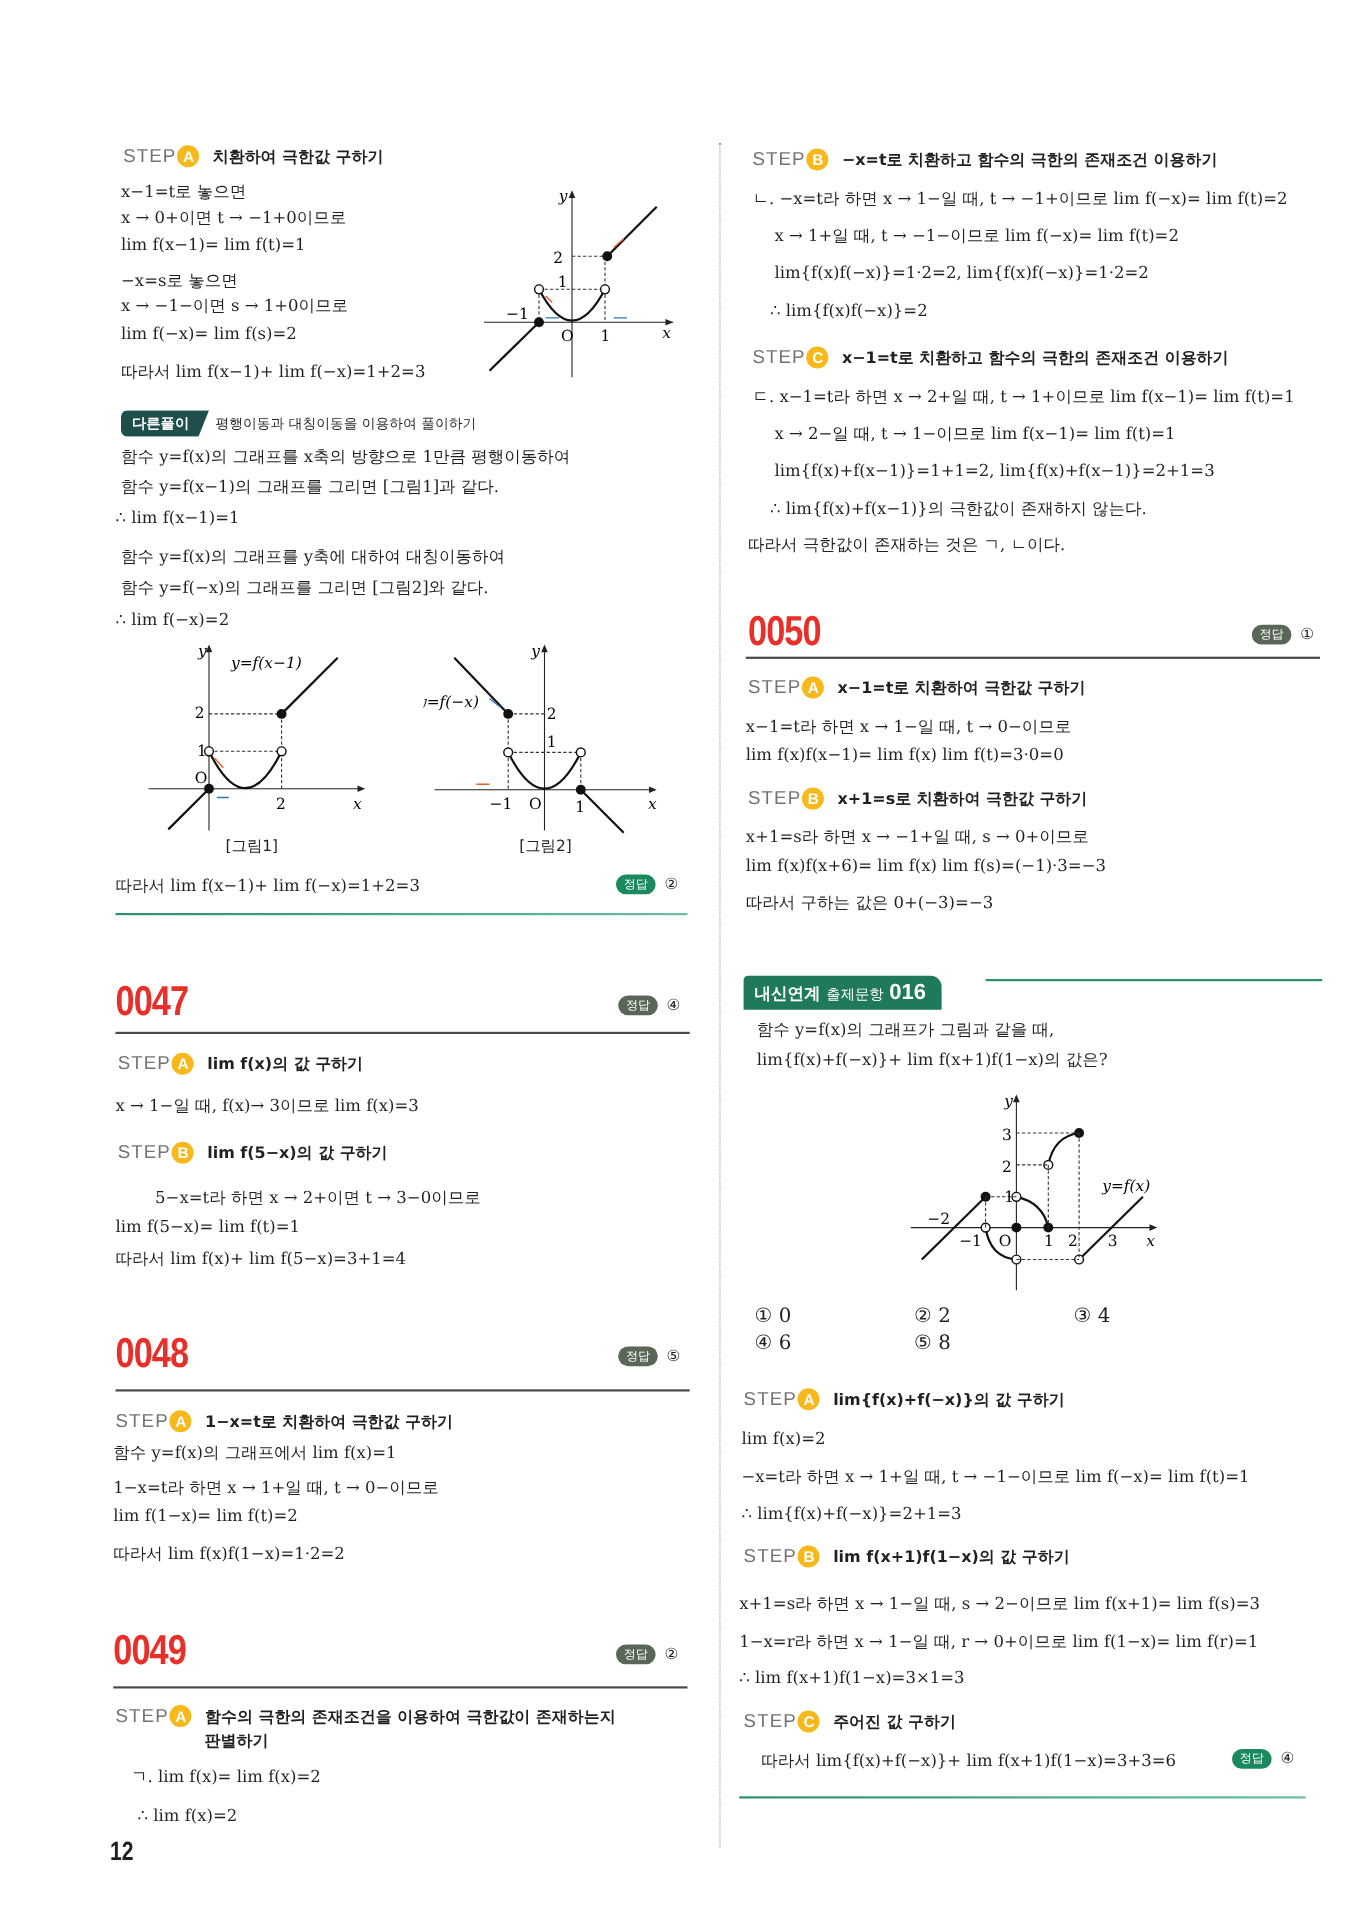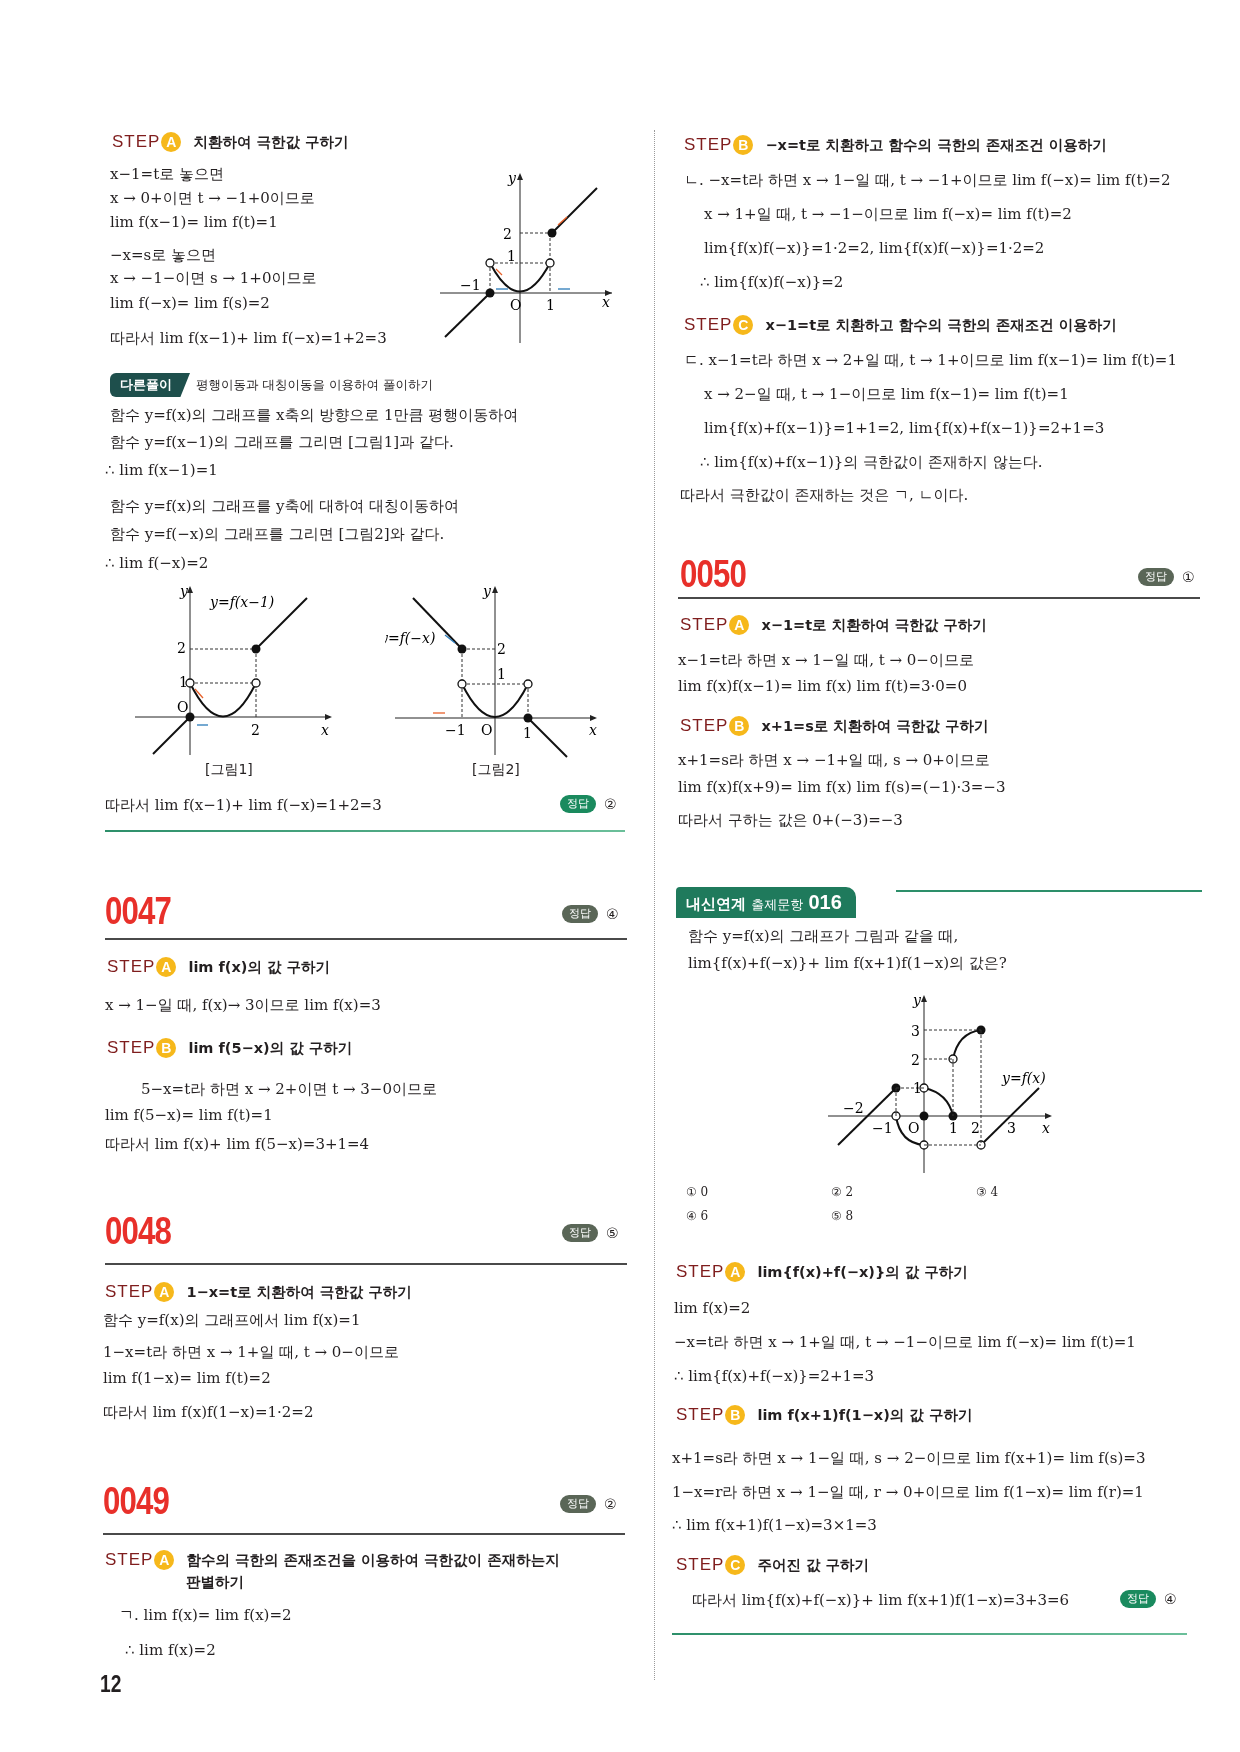--- a/index.html
+++ b/index.html
@@ -2,39 +2,39 @@
 <html><head>
 <meta charset="utf-8">
 <style>
   * { box-sizing: border-box; margin: 0; padding: 0; }
   html, body { width: 1240px; height: 1752px; background: #ffffff; }
   body { position: relative; font-family: "DejaVu Sans", sans-serif; color: #231f20; overflow: hidden; }
   .divider { position: absolute; left: 654px; top: 130px; height: 1550px; border-left: 1.5px dotted #9a9a9a; }
   .abs { position: absolute; }
   .line { position: absolute; font-family: "DejaVu Serif", serif; font-size: 15px; white-space: nowrap; line-height: 20px; }
   .step { position: absolute; display: flex; align-items: center; white-space: nowrap; }
-  .step-label { font-family: "Liberation Sans", sans-serif; font-size: 17px; color: #7f1d1d; letter-spacing: 1px; font-weight: normal; }
+  .step-label { font-family: "Liberation Sans", sans-serif; font-size: 17px; color: #737373; letter-spacing: 1px; font-weight: normal; }
   .step-circle { display: inline-block; width: 20px; height: 20px; border-radius: 50%; background: #f6b81b; color: #fff; font-family: "Liberation Sans", sans-serif; font-weight: bold; font-size: 14px; text-align: center; line-height: 20px; margin-left: 1px; margin-right: 12px; }
   .step-title { font-family: "DejaVu Sans", sans-serif; font-weight: bold; font-size: 14.5px; color: #231f20; }
   .prob-num { position: absolute; font-family: "Liberation Sans", sans-serif; font-weight: bold; font-size: 38px; color: #e8302a; letter-spacing: -1px; transform: scaleX(0.82); transform-origin: left; }
   .prob-rule { position: absolute; height: 1.5px; background: #4a4a4a; }
   .answer { position: absolute; display: flex; align-items: center; gap: 8px; }
   .answer-pill { display: inline-block; padding: 0 7px; height: 18px; line-height: 18px; border-radius: 9px; background: #5a6657; color: #fff; font-size: 11px; font-family: "DejaVu Sans", sans-serif; }
   .answer-pill.green { background: #1a8a5e; }
   .answer-val { font-size: 14px; font-family: "DejaVu Sans", sans-serif; }
   .green-rule { position: absolute; height: 2px; background: linear-gradient(90deg, #2d8f6a, #6bbf9a); }
   .alt-badge { position: absolute; display: flex; align-items: center; }
   .alt-pill { background: #1e4f4c; color: #fff; font-weight: bold; font-size: 13px; padding: 3px 10px; border-radius: 6px 0 0 6px; clip-path: polygon(0 0, 100% 0, 88% 100%, 0 100%); padding-right: 18px; }
   .alt-title { margin-left: 6px; font-size: 12.5px; }
   .naesin { position: absolute; display: flex; align-items: flex-start; }
   .naesin-box { background: #1f7a5c; color: #fff; padding: 4px 14px 4px 10px; border-radius: 4px 10px 0 0; font-size: 15px; font-weight: bold; }
   .naesin-box .sm { font-weight: normal; font-size: 13px; }
   .naesin-box .num { font-family: "Liberation Sans", sans-serif; font-size: 20px; font-weight: bold; }
   .naesin-line { position: absolute; height: 1.5px; background: #2d8f6a; }
-  .choices { position: absolute; font-family: "DejaVu Serif", serif; font-size: 12px; }
+  .choices { position: absolute; font-family: "DejaVu Serif", serif; font-size: 18px; }
   .choices span { position: absolute; white-space: nowrap; }
   .fig-caption { position: absolute; font-size: 14px; }
   .page-num { position: absolute; left: 100px; top: 1670px; font-family: "Liberation Sans", sans-serif; font-weight: bold; font-size: 24px; transform: scaleX(0.8); transform-origin: left; }
   svg text { font-family: "DejaVu Serif", serif; }
 </style>
 </head>
 <body>
 
 <div class="divider"></div>
 
@@ -246,21 +246,21 @@
     <span class="step-title">x−1=t로 치환하여 극한값 구하기</span>
   </div>
   <div class="line" style="left:678px;top:650px;">x−1=t라 하면 x → 1−일 때, t → 0−이므로</div>
   <div class="line" style="left:678px;top:676px;">lim f(x)f(x−1)= lim f(x) lim f(t)=3·0=0</div>
   <div class="step" style="left:680px;top:716px;">
     <span class="step-label">STEP</span>
     <span class="step-circle">B</span>
     <span class="step-title">x+1=s로 치환하여 극한값 구하기</span>
   </div>
   <div class="line" style="left:678px;top:750px;">x+1=s라 하면 x → −1+일 때, s → 0+이므로</div>
-  <div class="line" style="left:678px;top:777px;">lim f(x)f(x+9)= lim f(x) lim f(s)=(−1)·3=−3</div>
+  <div class="line" style="left:678px;top:777px;">lim f(x)f(x+6)= lim f(x) lim f(s)=(−1)·3=−3</div>
   <div class="line" style="left:678px;top:810px;">따라서 구하는 값은 0+(−3)=−3</div>
 
   <div class="naesin" style="left:676px;top:887px;">
     <div class="naesin-box">
       <span>내신연계</span>
       <span class="sm">출제문항</span>
       <span class="num">016</span>
     </div>
   </div>
   <div class="naesin-line" style="left:896px;top:890px;width:306px;"></div>

